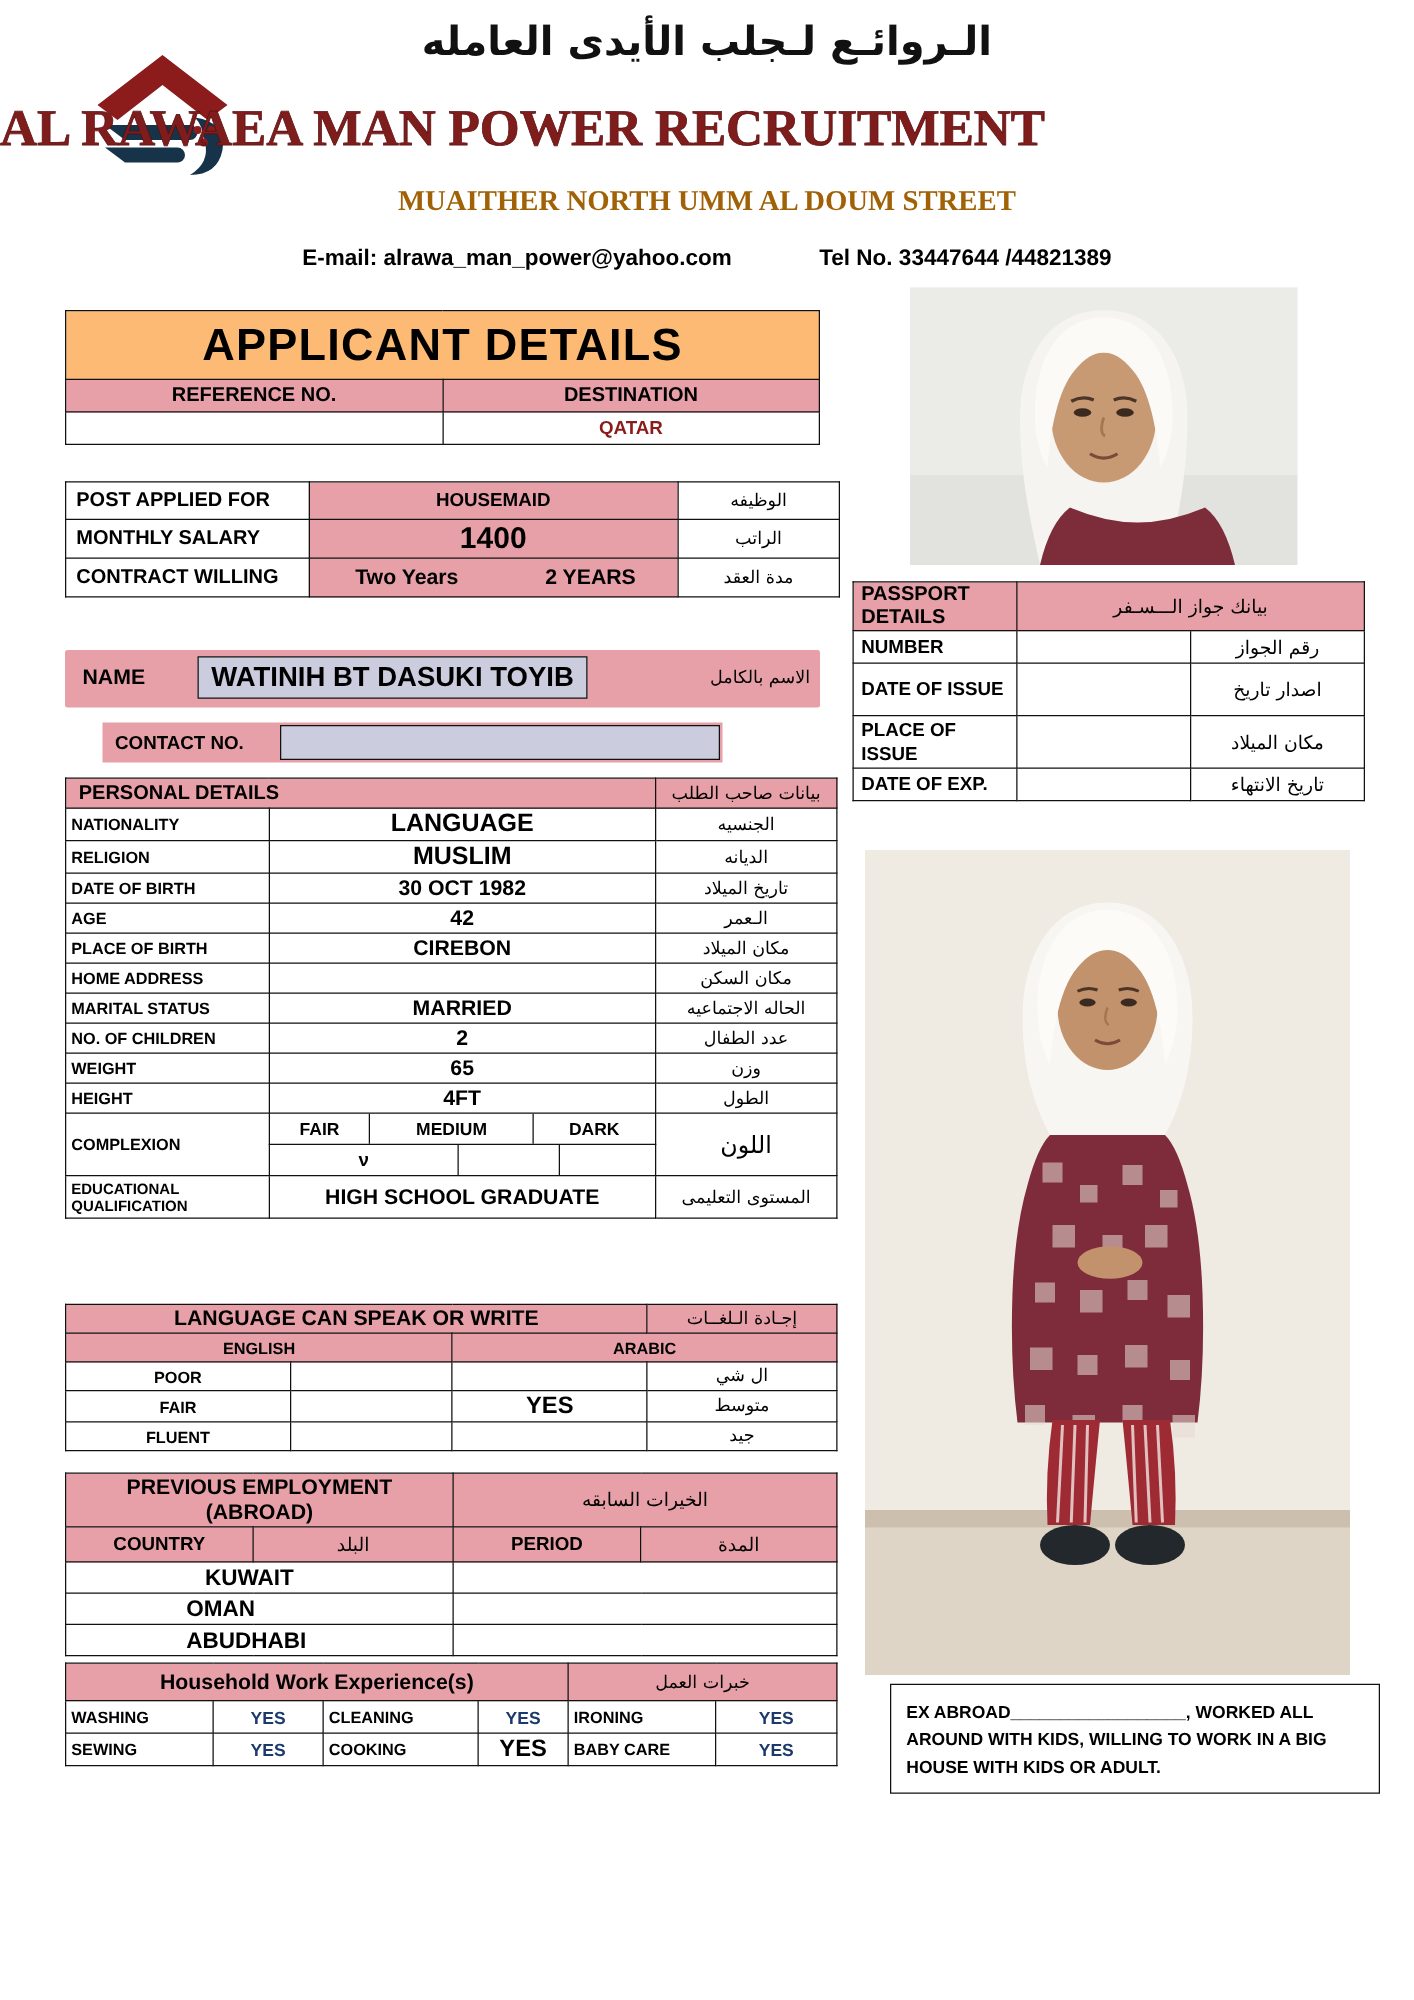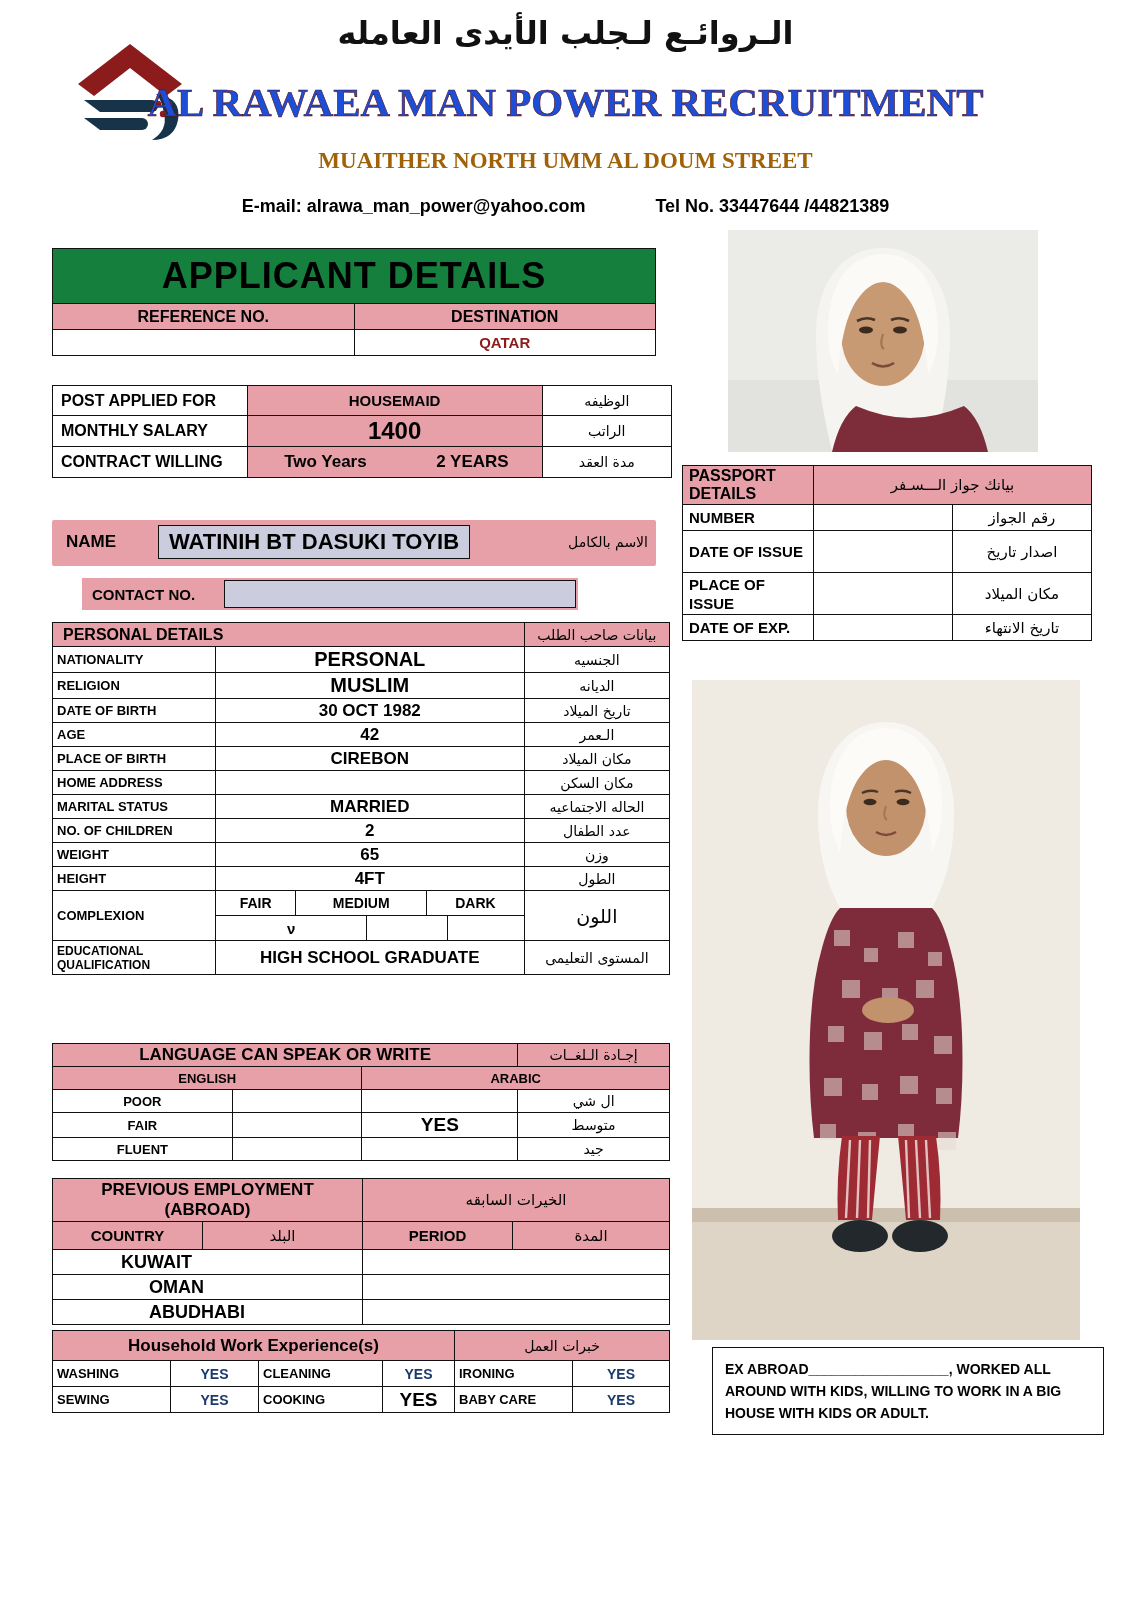--- a/index.html
+++ b/index.html
@@ -20,24 +20,23 @@
   .arabic-title {
     position:absolute; left:0; right:0; top:14px;
     text-align:center;
     font-family:"DejaVu Sans", sans-serif;
     font-size:32px; font-weight:bold; color:#111;
     direction:rtl;
     letter-spacing:1px;
   }
   .company-name {
     position:absolute; left:0; right:0; top:78px;
-    text-align:center;
     font-family:"Liberation Serif", serif;
     font-size:41px; font-weight:bold;
-    color:#1d4ed8;
+    color:#7f1d1d;
     letter-spacing:0px;
     -webkit-text-stroke:0.6px #5a0f0f;
   }
   .street {
     position:absolute; left:0; right:0; top:148px;
     text-align:center;
     font-family:"Liberation Serif", serif;
     font-size:23px; font-weight:bold; color:#a16207;
   }
   .contact-row {
@@ -46,21 +45,21 @@
     font-size:18px; font-weight:bold;
   }
   .contact-row .lbl { font-weight:bold; }
   .email-val { font-weight:bold; }
 
   
   table { border-collapse:collapse; }
   .bx { border:1.6px solid #111; }
   td { border:1.2px solid #111; font-size:15px; padding:1px 4px; vertical-align:middle; }
   .pink { background:#e8a0a8; }
-  .hotpink { background:#15803d;margin-left:37px; }
+  .hotpink { background:#fdba74;margin-left:37px; }
   .ar { font-family:"DejaVu Sans", sans-serif; direction:rtl; text-align:center; font-size:14px; }
 
   
   .applicant-block { position:absolute; left:52px; top:248px; width:604px; }
   .applicant-title {
     height:52px; text-align:center; font-size:36px; font-weight:bold;
     letter-spacing:1px; line-height:52px;
   }
   .ref-row td { height:26px; font-weight:bold; text-align:center; font-size:16px; }
   .ref-val td { height:26px; text-align:center; font-weight:bold; font-size:15px; color:#8c1b1b; }
@@ -223,21 +222,21 @@
   <div class="personal-block">
     <table class="bx" style="width:100%">
       <tbody>
           <tr class="pd-head pink">
         <td colspan="2" class="t">PERSONAL DETAILS</td>
         <td class="ar">بيانات صاحب الطلب</td>
       </tr>
 
       <tr>
         <td class="pd-lbl">NATIONALITY</td>
-        <td class="pd-val">PERSONAL</td>
+        <td class="pd-val">LANGUAGE</td>
         <td class="pd-ar ar">الجنسيه</td>
       </tr>
       <tr>
         <td class="pd-lbl">RELIGION</td>
         <td class="pd-val">MUSLIM</td>
         <td class="pd-ar ar">الديانه</td>
       </tr>
       <tr>
         <td class="pd-lbl">DATE OF BIRTH</td>
         <td class="pd-val sm">30 OCT 1982</td>
@@ -357,21 +356,21 @@
         <td colspan="2" style="height:30px;text-align:center;font-weight:bold;font-size:17px">PREVIOUS EMPLOYMENT (ABROAD)</td>
         <td colspan="2" class="ar">الخيرات السابقه</td>
       </tr>
       <tr class="pink">
         <td style="width:150px;text-align:center;font-weight:bold;font-size:15px;height:28px">COUNTRY</td>
         <td style="width:160px" class="ar">البلد</td>
         <td style="width:150px;text-align:center;font-weight:bold;font-size:15px">PERIOD</td>
         <td class="ar">المدة</td>
       </tr>
       <tr>
-        <td colspan="2" style="font-weight:bold;font-size:18px;padding-left:68px">KUWAIT</td>
+        <td colspan="2" style="font-weight:bold;font-size:18px;padding-left:111px">KUWAIT</td>
         <td colspan="2"></td>
       </tr>
       <tr>
         <td colspan="2" style="font-weight:bold;font-size:18px;padding-left:96px">OMAN</td>
         <td colspan="2"></td>
       </tr>
       <tr>
         <td colspan="2" style="font-weight:bold;font-size:18px;padding-left:96px">ABUDHABI</td>
         <td colspan="2"></td>
       </tr>

